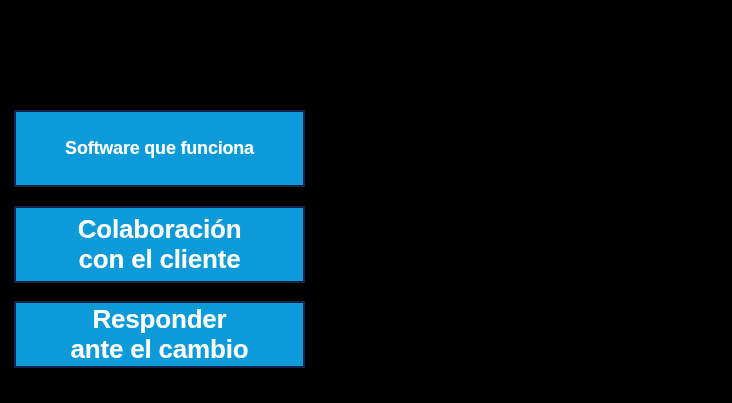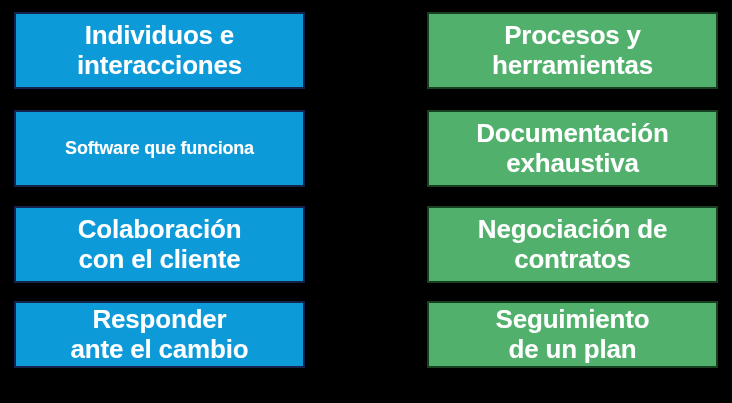--- a/index.html
+++ b/index.html
@@ -71,58 +71,31 @@
     font-size: 18px;
   }
 </style>
 </head>
 <body>
 
 <div id="board">
 
   <div class="column" id="column-left">
 
-    <div class="card agile row-0">
-      <span class="card-label">Individuos e
-interacciones</span>
-    </div>
 
     <div class="card agile row-1">
       <span class="card-label tight">Software que funciona</span>
     </div>
 
     <div class="card agile row-2">
       <span class="card-label">Colaboración
 con el cliente</span>
     </div>
 
     <div class="card agile row-3">
       <span class="card-label">Responder
 ante el cambio</span>
     </div>
 
   </div>
 
-  <div class="column" id="column-right">
-
-    <div class="card traditional row-0">
-      <span class="card-label">Procesos y
-herramientas</span>
-    </div>
-
-    <div class="card traditional row-1">
-      <span class="card-label">Documentación
-exhaustiva</span>
-    </div>
-
-    <div class="card traditional row-2">
-      <span class="card-label">Negociación de
-contratos</span>
-    </div>
-
-    <div class="card traditional row-3">
-      <span class="card-label">Seguimiento
-de un plan</span>
-    </div>
-
-  </div>
 
 </div>
 
 </body></html>

